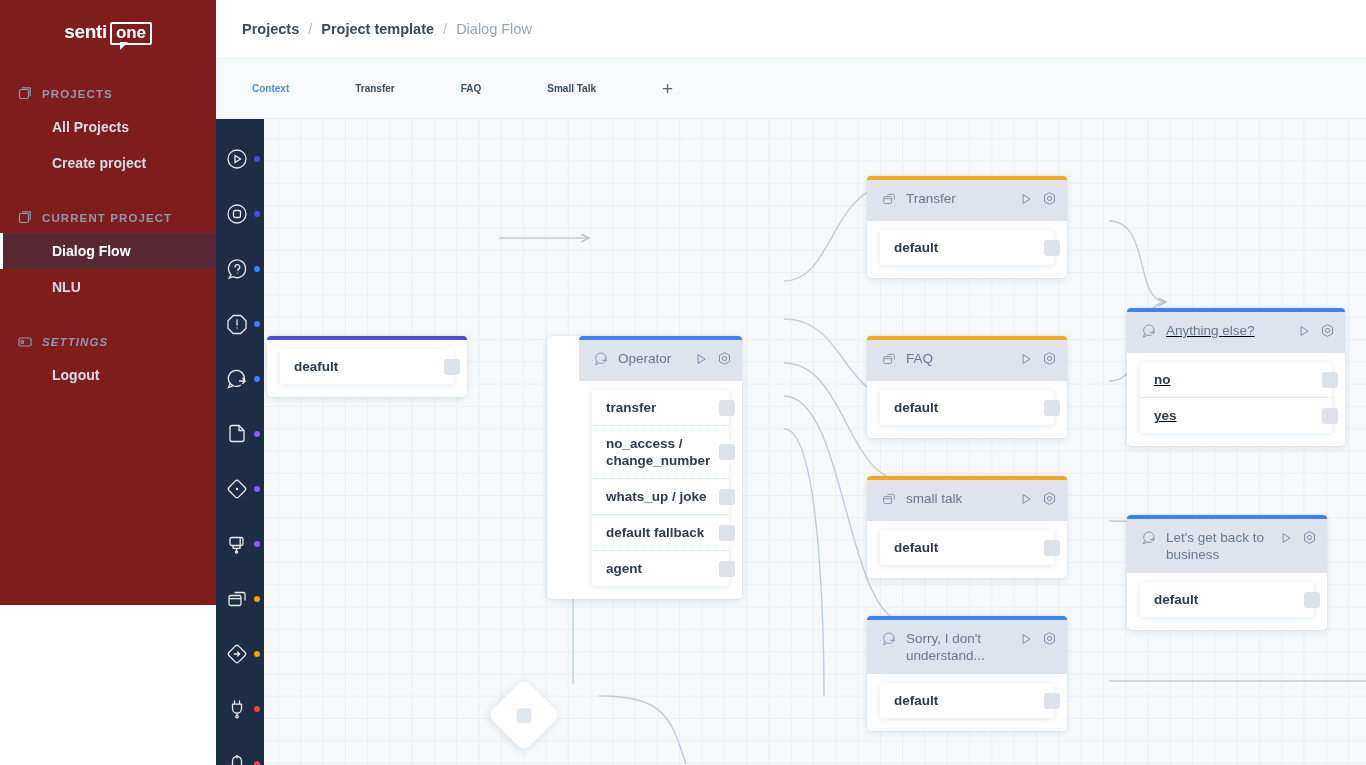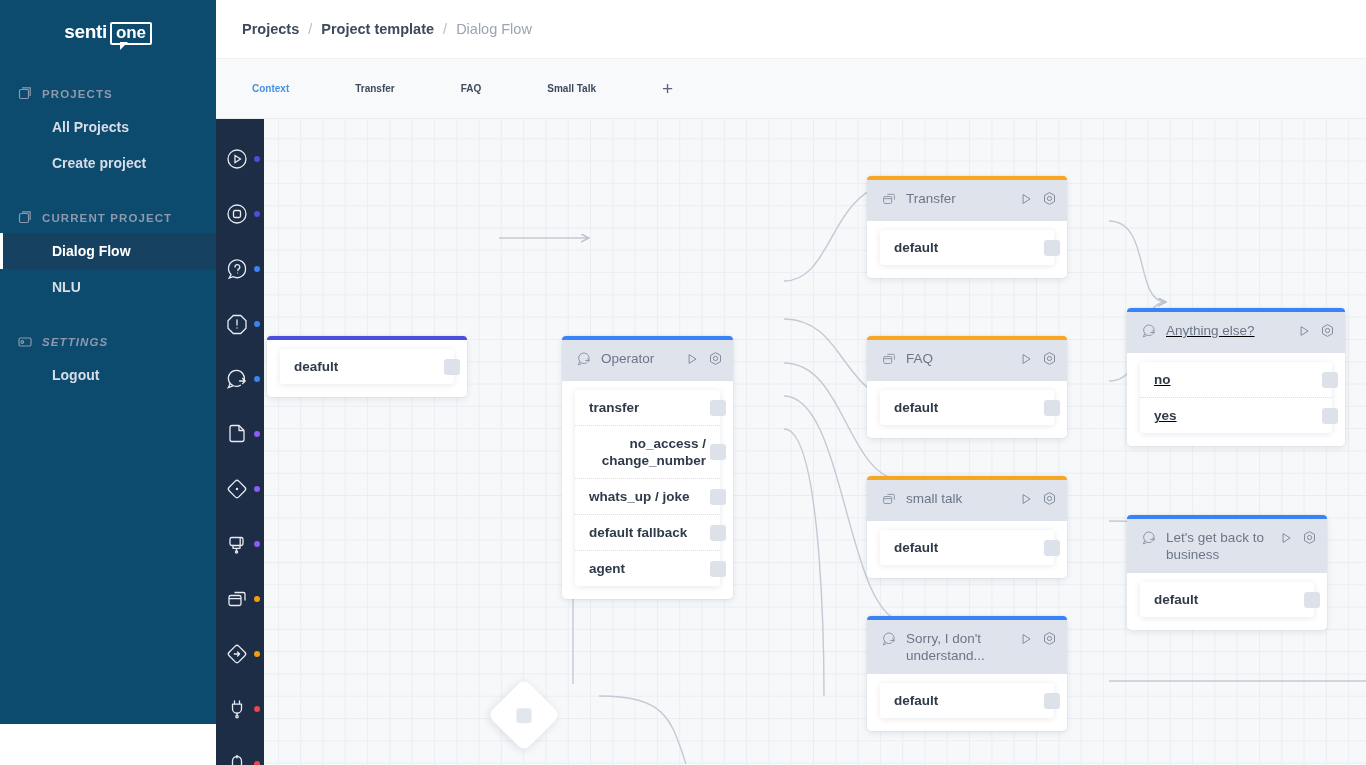--- a/index.html
+++ b/index.html
@@ -6,22 +6,22 @@
   html, body {
     width: 1366px; height: 765px;
     overflow: hidden;
     font-family: "Liberation Sans", sans-serif;
     background: #ffffff;
   }
   .app { position: relative; width: 1366px; height: 765px; display: flex; }
 
   
   .sidebar {
-    width: 216px; height: 724px;
-    background: #0c4a6e;
+    width: 216px; height: 605px;
+    background: #7f1d1d;
     flex: 0 0 216px;
     position: relative;
     color: #ffffff;
   }
   .logo-wrap {
     height: 66px; display: flex; align-items: center; justify-content: center;
   }
   .logo { display: flex; align-items: flex-start; position: relative; }
   .logo-senti {
     font-size: 19px; font-weight: 700; color: #ffffff; letter-spacing: -0.3px;
@@ -129,21 +129,21 @@
     background: #ffffff; margin: 0 13px;
     border-radius: 3px;
     box-shadow: 0 1px 6px rgba(40,55,80,0.11);
   }
   .row {
     position: relative; display: flex; align-items: center;
     padding: 9px 14px; min-height: 33px;
     font-size: 13.5px; color: #2f3a4a; font-weight: 600;
     line-height: 17px;
   }
-  .row + .row { border-top: 1px dotted #d7dde5; text-align: right; }
+  .row + .row { border-top: 1px dotted #d7dde5; }
   .port {
     position: absolute; right: -6px; top: 50%; transform: translateY(-50%);
     width: 16px; height: 16px; border-radius: 3px; background: #dde2ea;
   }
 
   
   .diamond-node {
     position: absolute; width: 52px; height: 52px; z-index: 3;
     background: #ffffff; transform: rotate(45deg);
     border-radius: 8px;
@@ -367,21 +367,21 @@
             <div class="node-topbar" style="background: rgb(76, 77, 219);"></div>
             <div class="node-body">
               <div class="rows">
                 <div class="row">
                   <span>deafult</span>
                   <span class="port"></span>
                 </div>
               </div>
             </div>
           </div>
-          <div class="node" style="left: 346px; top: 217px; width: 171px;">
+          <div class="node" style="left: 331px; top: 217px; width: 195px; padding-left: 32px;">
             <div class="node-topbar" style="background: rgb(59, 130, 246);"></div>
             <div class="node-header">
               <span class="node-header-icon"><svg width="16" height="16" viewBox="0 0 24 24" fill="none" stroke="#8d97a8" stroke-width="1.5" stroke-linecap="round">
                   <path d="M19.5 13.5a8 8 0 1 0-4 4.6"></path>
                   <path d="M5.4 16.4 L3.4 20.8 L7.6 19.2"></path>
                   <path d="M14.4 14.2h5.4M17.3 11.6l2.6 2.6-2.6 2.6"></path>
                 </svg></span>
               <span class="node-title">Operator</span>
               <span class="node-hdr-actions">
                 <span><svg width="14" height="14" viewBox="0 0 24 24" fill="none" stroke="#7b8698" stroke-width="1.6" stroke-linejoin="round">

